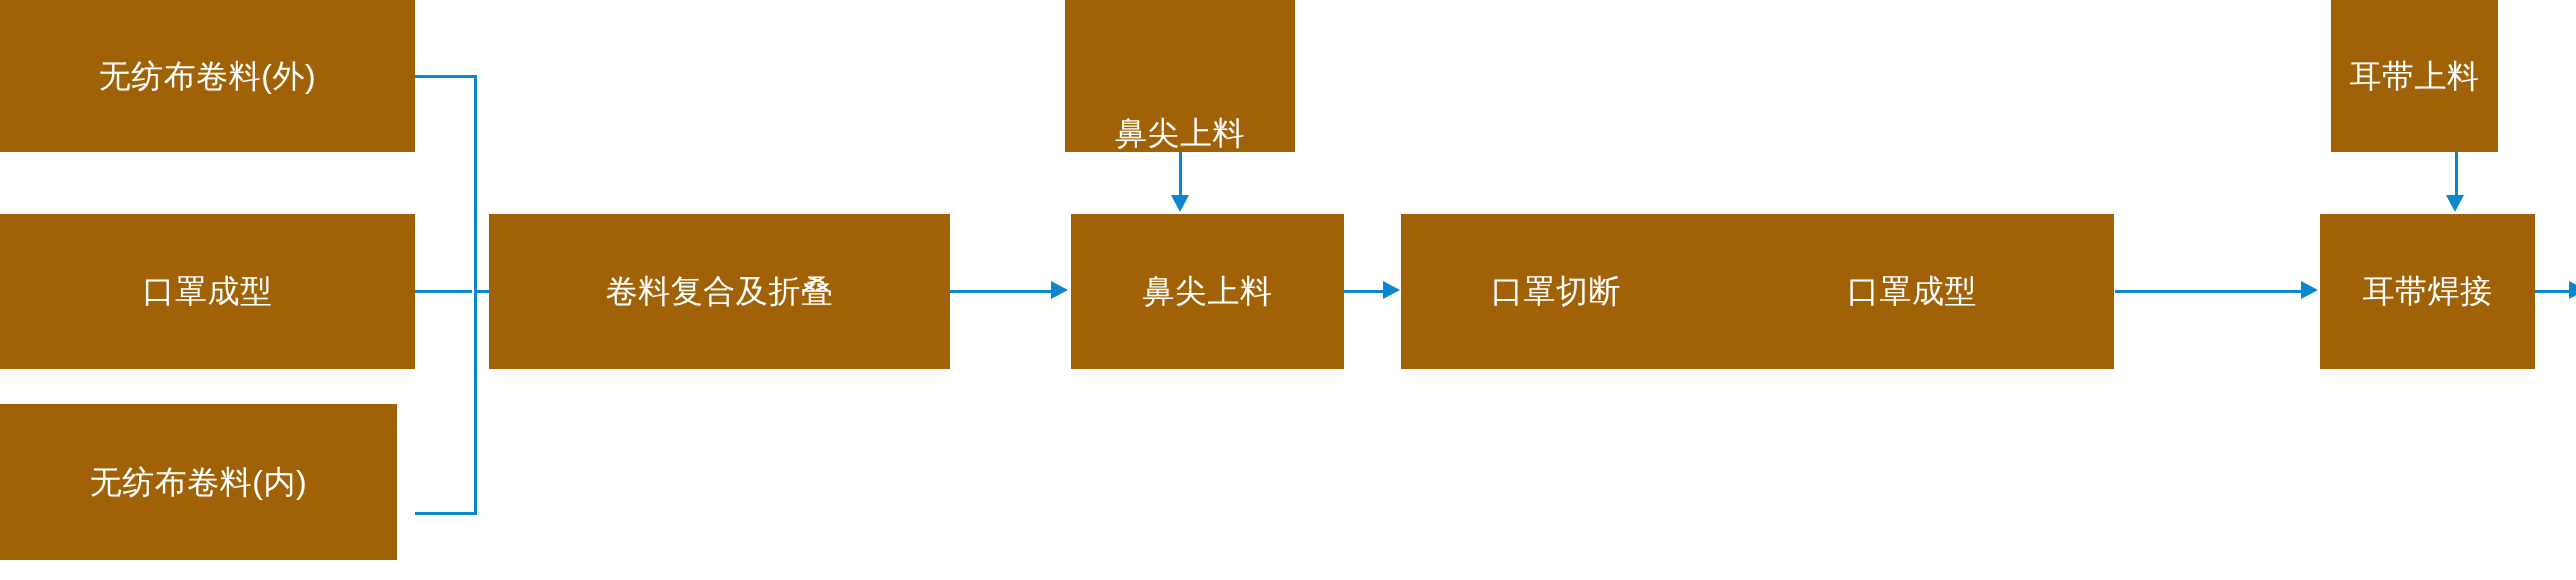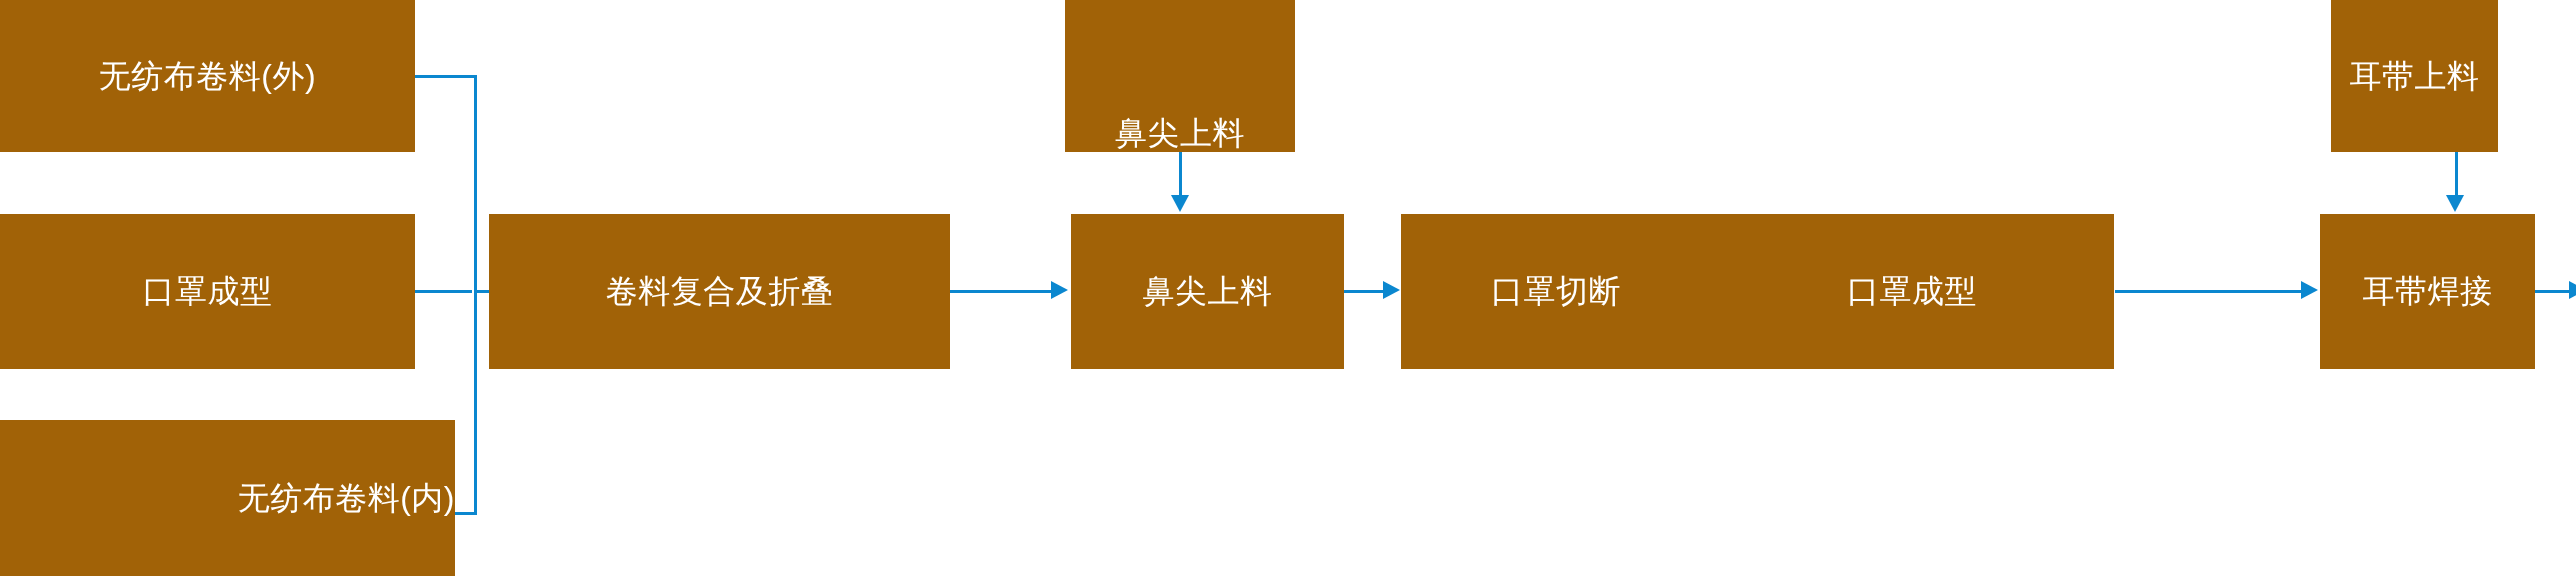--- a/index.html
+++ b/index.html
@@ -102,21 +102,21 @@
   </div>
 
   <div class="node" style="left:0px; top:0px; width:415px; height:152px;">
     <span class="node-label">无纺布卷料(外)</span>
   </div>
 
   <div class="node" style="left:0px; top:214px; width:415px; height:155px;">
     <span class="node-label">口罩成型</span>
   </div>
 
-  <div class="node" style="left:0px; top:420px; width:455px; height:156px;justify-content:flex-end;">
+  <div class="node" style="left:0px; top:404px; width:397px; height:156px;">
     <span class="node-label">无纺布卷料(内)</span>
   </div>
 
   <div class="node" style="left:489px; top:214px; width:461px; height:155px;text-align:center;">
     <span class="node-label">卷料复合及折叠</span>
   </div>
 
   <div class="node" style="left:1065px; top:0px; width:230px; height:152px;align-items:flex-end;">
     <span class="node-label">鼻尖上料</span>
   </div>

